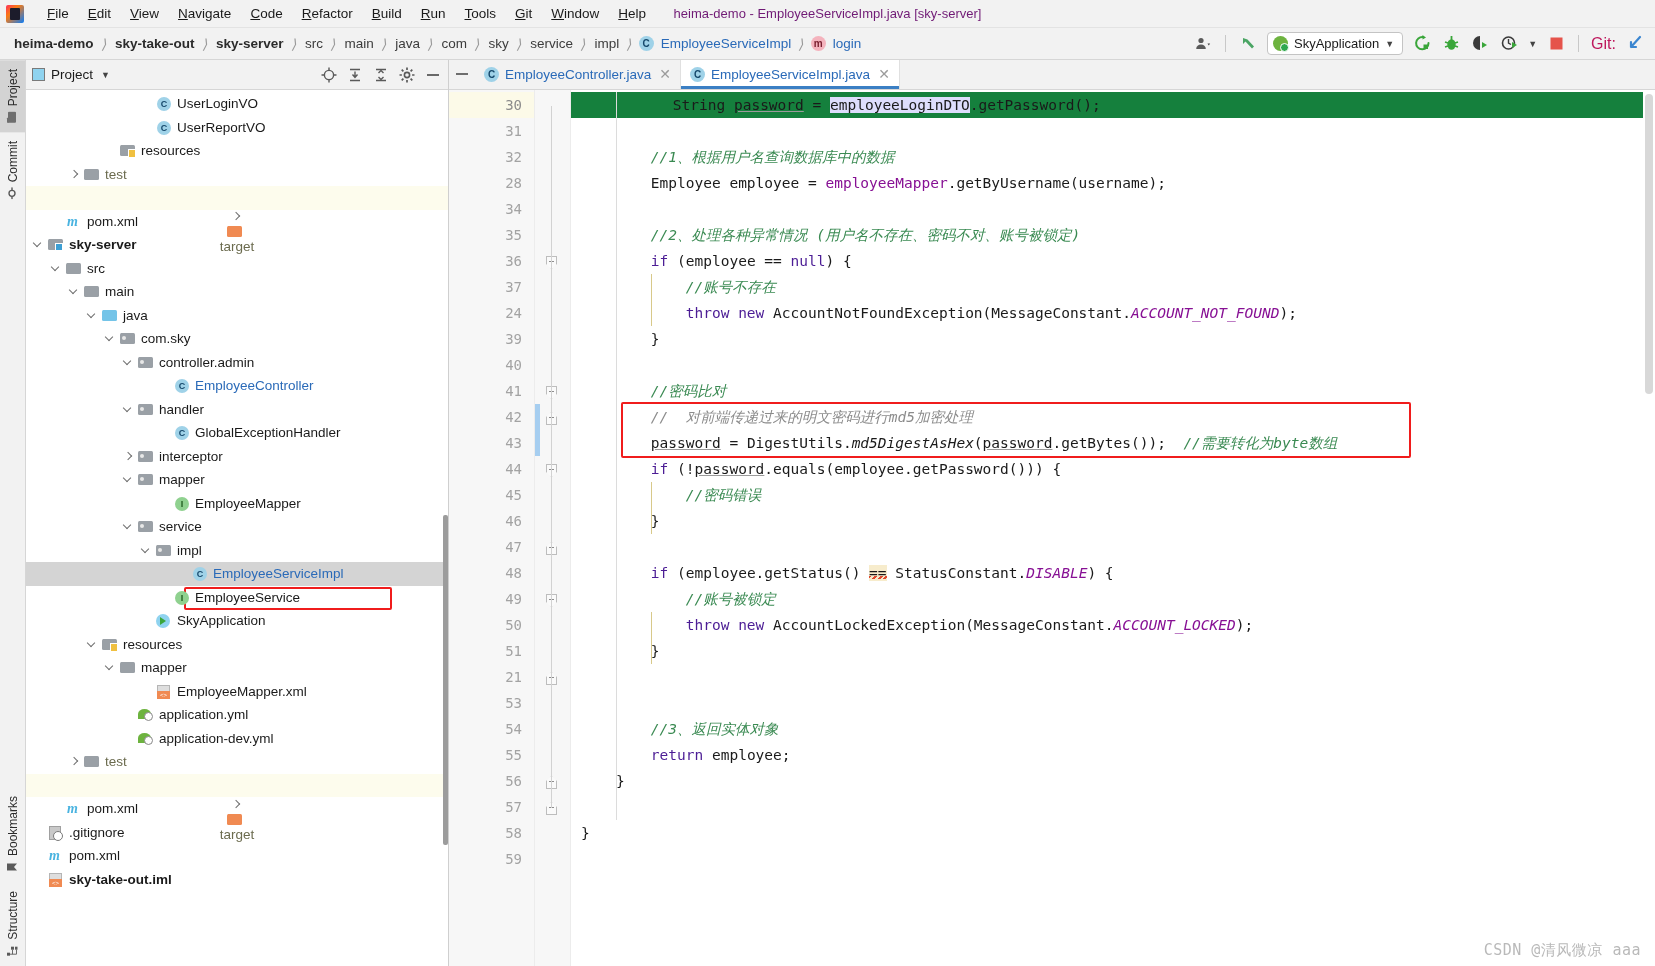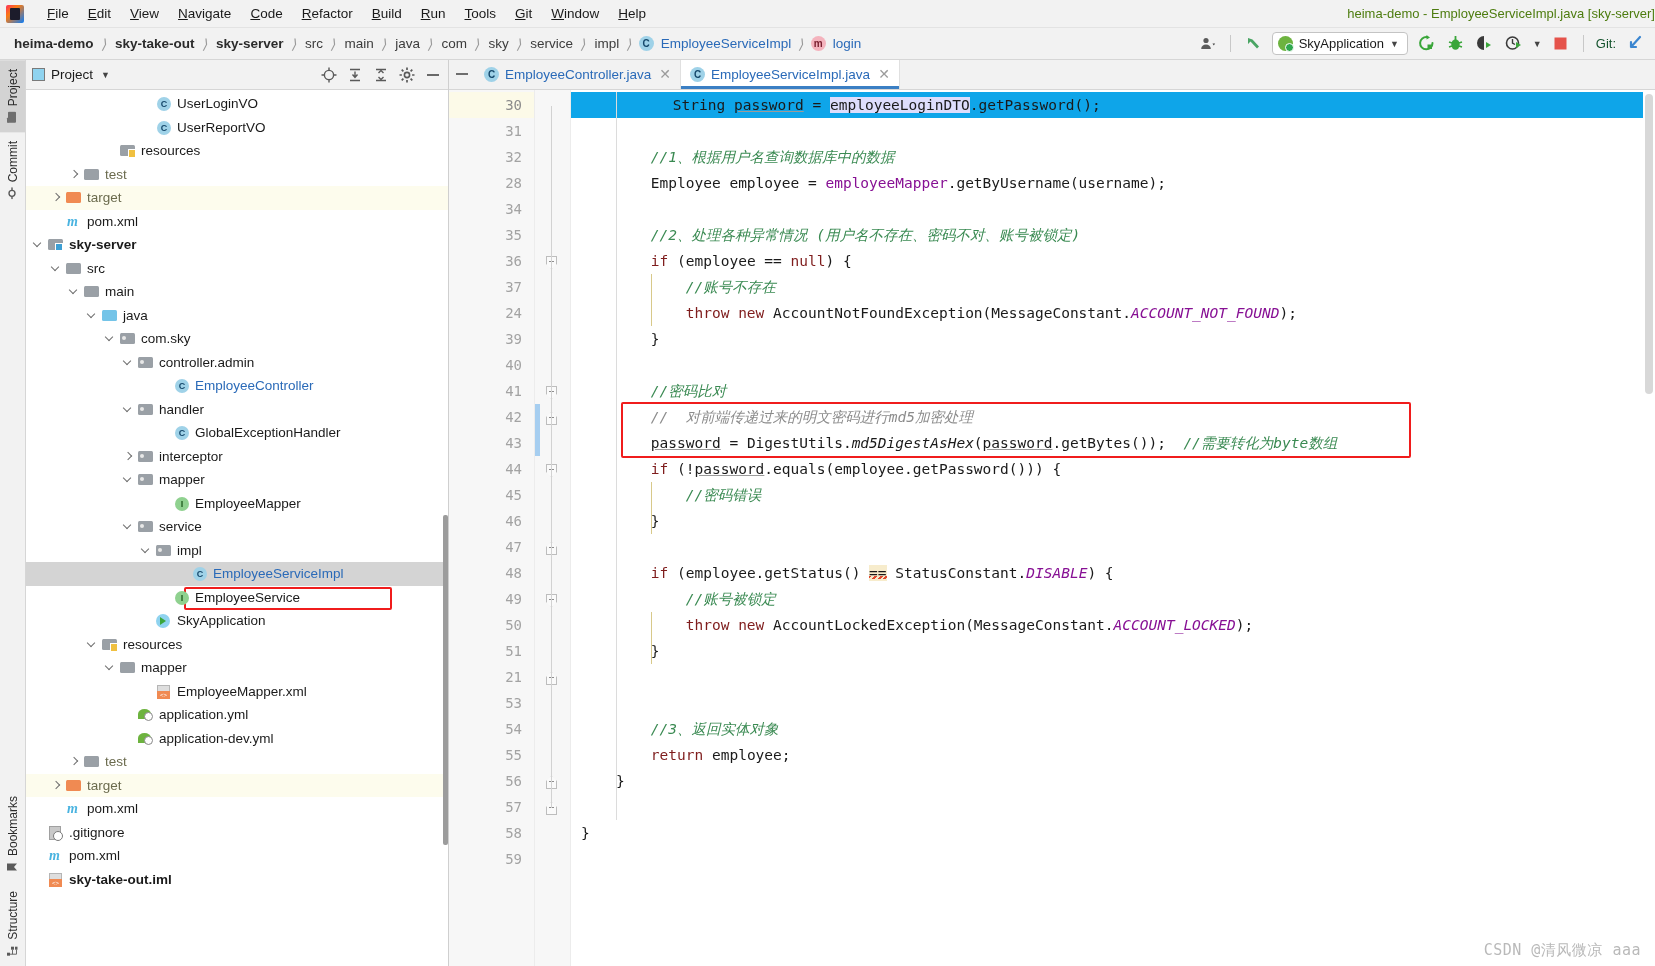--- a/index.html
+++ b/index.html
@@ -26,22 +26,22 @@
     content:""; position:absolute; left:4px; top:3px; width:10px; height:12px;
     background:#1c1c2b; border-radius:1px;
   }
   .menubar { display:flex; align-items:center; margin-left:14px; gap:1px; }
   .menu-item {
     font-size:13.5px; color:#1a1a1a; padding:3px 9px; cursor:default;
     white-space:nowrap;
   }
   .menu-item u { text-decoration: underline; }
   .win-title {
-    position:absolute; left:0; right:0; text-align:right;
-    font-size:13px; color:#4d7c0f; pointer-events:none;
+    position:absolute; left:0; right:0; text-align:center;
+    font-size:13px; color:#701a75; pointer-events:none;
   }
 
   
   .navbar {
     height:32px; display:flex; align-items:center;
     background:#f2f2f2; border-bottom:1px solid #d6d6d6;
     padding-left:12px; position:relative;
   }
   .crumbs { display:flex; align-items:center; font-size:13.5px; }
   .crumb { color:#2b2b2b; white-space:nowrap; padding:1px 2px; cursor:default; }
@@ -81,21 +81,21 @@
   .spring-ico {
     width:15px; height:15px; border-radius:50%;
     background:#6db33f; position:relative; flex:0 0 auto;
   }
   .spring-ico::after {
     content:""; position:absolute; right:-1px; bottom:-1px;
     width:7px; height:7px; border-radius:50%; background:#2fa84f;
     border:1.5px solid #fff;
   }
   .caret-dn { font-size:9px; color:#444; }
-  .git-label { font-size:13px; color:#14532d; }
+  .git-label { font-size:16px; color:#be185d; }
 
   
   .body { display:flex; height: calc(966px - 28px - 32px); }
 
   
   .toolstrip {
     width:26px; background:#f2f2f2; border-right:1px solid #d6d6d6;
     display:flex; flex-direction:column; justify-content:space-between;
     flex:0 0 26px;
   }
@@ -131,21 +131,21 @@
   .ph-ico { width:18px; height:18px; cursor:pointer; }
 
   .tree {
     flex:1 1 auto; overflow:hidden; padding-top:2px;
     font-size:13.5px; color:#1a1a1a; position:relative;
   }
   .row {
     height:23.5px; display:flex; align-items:center; white-space:nowrap;
     position:relative; cursor:default;
   }
-  .row.hl-yellow { background:#fdfced; }
+  .row.hl-yellow { background:#fdfced;flex-direction:column; }
   .row.hl-gray   { background:#d4d4d4; }
   .arrow {
     width:13px; height:13px; flex:0 0 13px; position:relative; margin-right:2px;
   }
   .arrow.right::before, .arrow.down::before {
     content:""; position:absolute; border:solid #6e6e6e;
     border-width:0 1.6px 1.6px 0; width:5px; height:5px;
   }
   .arrow.right::before { left:3px; top:3px; transform: rotate(-45deg); }
   .arrow.down::before  { left:2px; top:2px; transform: rotate(45deg); }
@@ -292,24 +292,24 @@
   }
   .chg-bar {
     position:absolute; left:0; width:5px; background:#a6cef0;
   }
 
   .codecol { flex:1 1 auto; position:relative; padding-top:2px; overflow:hidden; }
   .cline {
     height:26px; line-height:26px; white-space:pre; padding-left:10px;
     position:relative;
   }
-  .cline.cur { background:#0ea5e9;padding-left:32px; }
+  .cline.cur { background:#15803d;padding-left:32px; }
 
   
-  .k  { color:#7f1d1d; }          
+  .k  { color:#4c1d95; }          
   .t  { color:#1a1a1a; }          
   .fld{ color:#871094; }          
   .cst{ color:#871094; font-style:italic; }
   .mthI{ color:#1a1a1a; font-style:italic; }
   .cm { color:#8c8c8c; font-style:italic; }          
   .cmg{ color:#3a8a52; font-style:italic; }          
   .par{ color:#1a1a1a; }
   .und{ text-decoration: underline; text-decoration-color:#9a9a9a; }
   .hi-var { background:#ddddfc; }
   .hi-eq  { background:#f7eccc; position:relative; }

